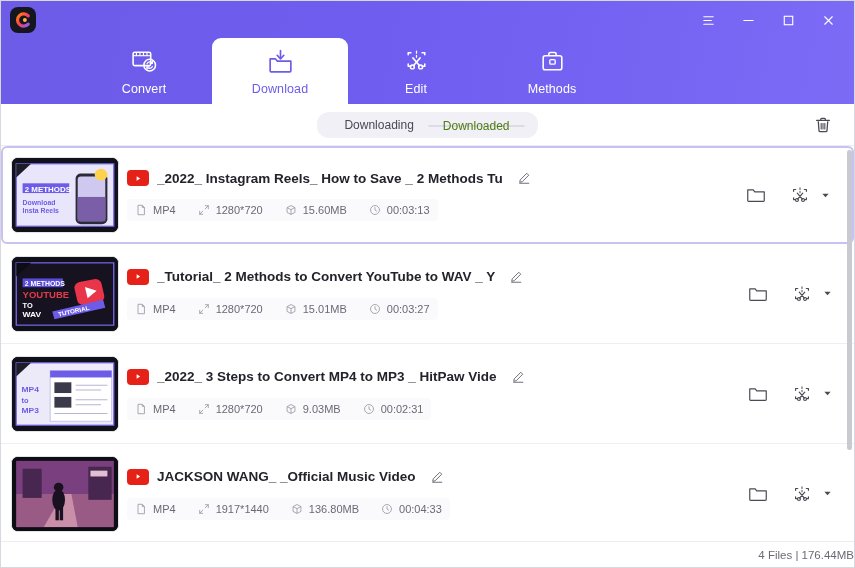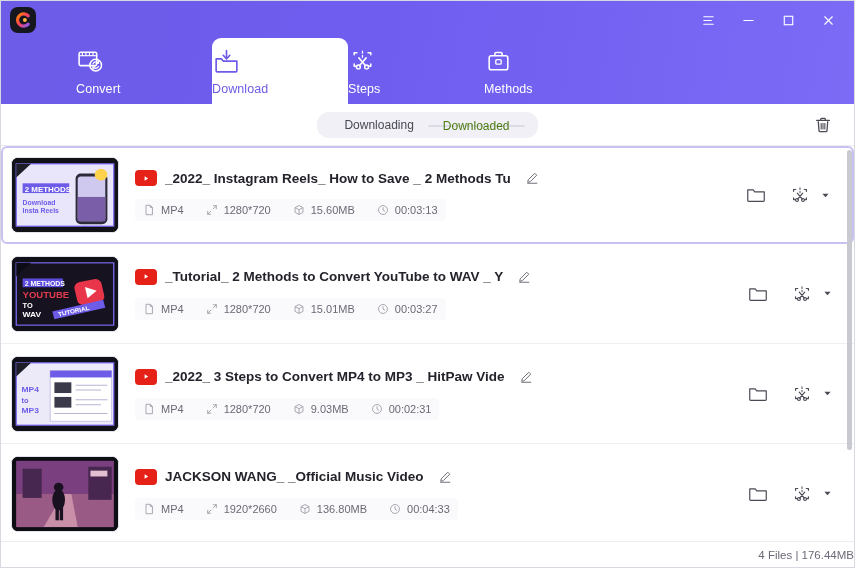--- a/index.html
+++ b/index.html
@@ -45,21 +45,21 @@
 
   .tabs {
     position: absolute; left: 0; right: 0; bottom: 0;
     height: 66px;
     display: flex;
     padding-left: 75px;
   }
   .tab {
     width: 136px; height: 66px;
     display: flex; flex-direction: column;
-    align-items: flex-start; justify-content: center;
+    align-items: center; justify-content: center;
     gap: 5px;
     cursor: pointer;
     position: relative;
   }
   .tab .ticon { height: 30px; display:flex; align-items:center; justify-content:center; }
   .tab .tlabel { font-size: 12.5px; color: #ffffff; letter-spacing: .1px; }
   .tab.active {
     background: #ffffff;
     border-radius: 9px 9px 0 0;
   }
@@ -135,21 +135,21 @@
     overflow: hidden;
     position: relative;
     background: #111;
     border: 1px solid #e3e3ec;
   }
   .thumb svg { display:block; width:100%; height:100%; }
 
   .rowmid {
     flex: 1 1 auto;
     min-width: 0;
-    padding-left: 16px;
+    padding-left: 8px;
     display: flex; flex-direction: column;
     gap: 12px;
     justify-content: center;
   }
   .titleline {
     display: flex; align-items: center; gap: 8px;
     min-width: 0;
   }
   .ytbadge {
     width: 22px; height: 16px; border-radius: 4px;
@@ -314,21 +314,21 @@
       <div class="tab">
         <span class="ticon">
           <svg width="29" height="29" viewBox="0 0 28 28">
             <path d="M6 7.5V5.5h2.6M22 7.5V5.5h-2.6M6 16.5v2h2.6M22 16.5v2h-2.6" fill="none" stroke="#ffffff" stroke-width="1.5" stroke-linecap="round" stroke-linejoin="round"></path>
             <path d="M14 4v8" fill="none" stroke="#ffffff" stroke-width="1.2" stroke-dasharray="2 2" stroke-linecap="round"></path>
             <path d="M10.5 10.5l6.5 7.5M17.5 10.5L11 18" fill="none" stroke="#ffffff" stroke-width="1.5" stroke-linecap="round"></path>
             <circle cx="10" cy="19.2" r="1.9" fill="none" stroke="#ffffff" stroke-width="1.4"></circle>
             <circle cx="18" cy="19.2" r="1.9" fill="none" stroke="#ffffff" stroke-width="1.4"></circle>
           </svg>
         </span>
-        <span class="tlabel">Steps</span>
+        <span class="tlabel">Edit</span>
       </div>
 
       <div class="tab">
         <span class="ticon">
           <svg width="29" height="29" viewBox="0 0 28 28">
             <rect x="5" y="8.5" width="18" height="13.5" rx="2" fill="none" stroke="#ffffff" stroke-width="1.5"></rect>
             <path d="M10.5 8.5V6.6a1.3 1.3 0 0 1 1.3-1.3h4.4a1.3 1.3 0 0 1 1.3 1.3v1.9" fill="none" stroke="#ffffff" stroke-width="1.5" stroke-linejoin="round"></path>
             <rect x="11.4" y="12.2" width="5.2" height="4.4" rx="1" fill="none" stroke="#ffffff" stroke-width="1.3"></rect>
           </svg>
         </span>
@@ -669,21 +669,21 @@
                   <path d="M3.5 1.5h5L11 4v8.5h-7.5z" fill="none" stroke="#9a9aa6" stroke-width="1"></path>
                   <path d="M8.5 1.5V4H11" fill="none" stroke="#9a9aa6" stroke-width="1"></path>
                 </svg>
               <span>MP4</span>
             </span>
             <span class="meta">
               <svg width="12" height="12" viewBox="0 0 14 14">
                   <path d="M8.5 2h3.5v3.5M12 2L8.3 5.7" fill="none" stroke="#9a9aa6" stroke-width="1" stroke-linecap="round" stroke-linejoin="round"></path>
                   <path d="M5.5 12H2V8.5M2 12l3.7-3.7" fill="none" stroke="#9a9aa6" stroke-width="1" stroke-linecap="round" stroke-linejoin="round"></path>
                 </svg>
-              <span>1920*2660</span>
+              <span>1917*1440</span>
             </span>
             <span class="meta">
               <svg width="12" height="12" viewBox="0 0 14 14">
                   <path d="M7 1.8l4.6 2.4v5.6L7 12.2 2.4 9.8V4.2z" fill="none" stroke="#9a9aa6" stroke-width="1" stroke-linejoin="round"></path>
                   <path d="M2.4 4.2L7 6.6l4.6-2.4M7 6.6v5.6" fill="none" stroke="#9a9aa6" stroke-width="1"></path>
                 </svg>
               <span>136.80MB</span>
             </span>
             <span class="meta">
               <svg width="12" height="12" viewBox="0 0 14 14">

